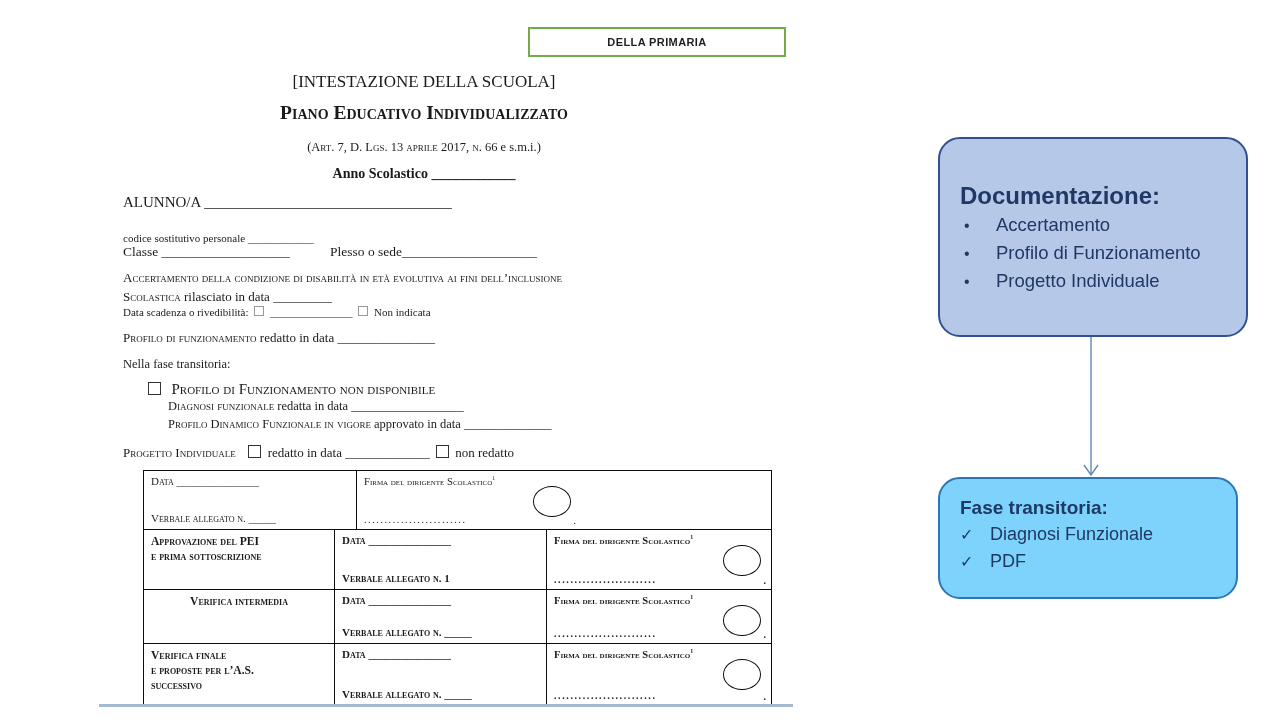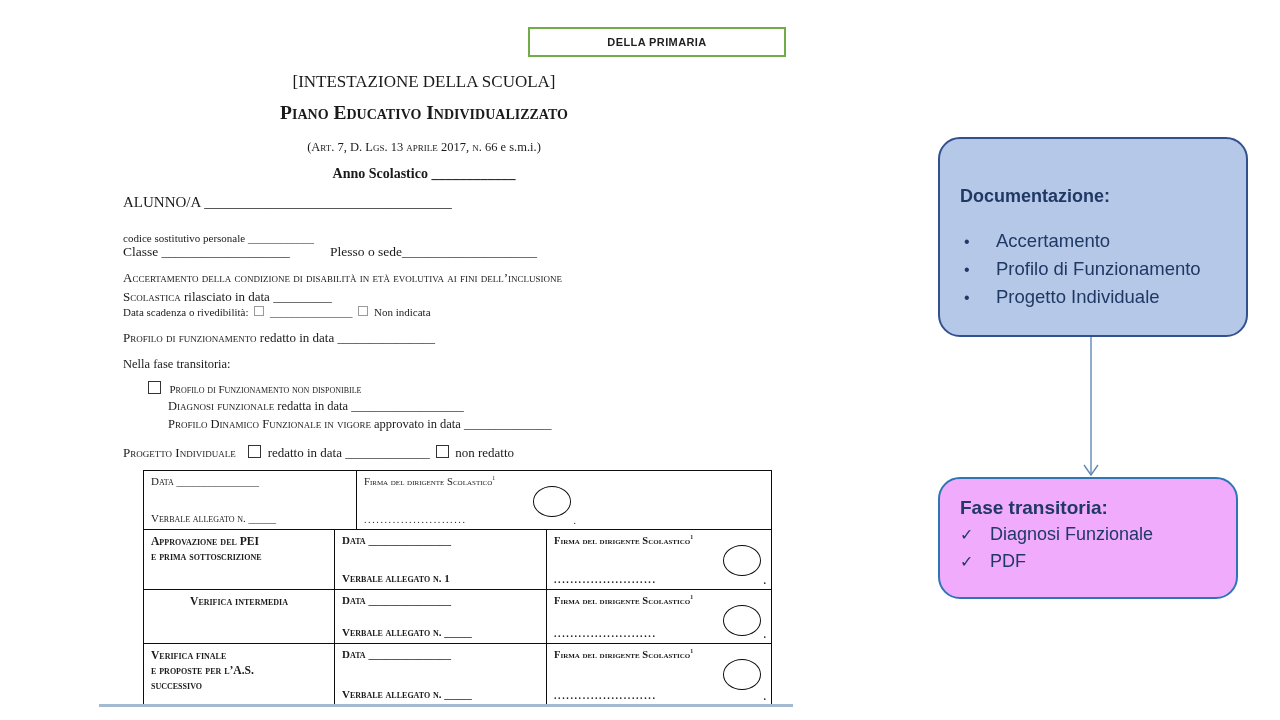--- a/index.html
+++ b/index.html
@@ -43,21 +43,21 @@
   .page-edge{position:absolute;left:99px;top:704px;width:694px;height:3px;}
   
   .callout{
     position:absolute;box-sizing:border-box;border-radius:22px;
     font-family:"Liberation Sans", sans-serif;
   }
   .callout .title{font-weight:bold;}
   .co-item{display:flex;align-items:baseline;}
   .marker{display:inline-block;flex:0 0 auto;}
   #callout-doc{left:938px;top:137px;width:310px;height:200px;padding:44px 14px 0 20px;}
-  #callout-doc .title{font-size:18px;line-height:26px;margin-bottom:18px;}
+  #callout-doc .title{font-size:24px;line-height:26px;margin-bottom:2px;}
   #callout-doc .co-item{font-size:18.5px;line-height:27px;}
   #callout-doc .marker{width:14px;margin-left:4px;margin-right:18px;font-size:16px;}
   #callout-fase{left:938px;top:477px;width:300px;height:122px;padding:16px 14px 0 20px;}
   #callout-fase .title{font-size:19px;line-height:25px;margin-bottom:1px;}
   #callout-fase .co-item{font-size:18px;line-height:27px;}
   #callout-fase .marker{width:16px;margin-right:14px;font-size:16px;}
   .arrow-svg{position:absolute;left:1080px;top:336px;}
 </style>
 </head>
 <body>
@@ -73,21 +73,21 @@
     <div class="doc-line center" style="top: 166px; font-size: 14px; font-weight: bold;"><span>Anno Scolastico ____________</span></div>
     <div class="doc-line" style="left: 123px; top: 194px; font-size: 15px;"><span>ALUNNO/A </span><span>_________________________________</span></div>
     <div class="doc-line" style="left: 123px; top: 232px; font-size: 11px;"><span>codice sostitutivo personale ____________</span></div>
     <div class="doc-line" style="left: 123px; top: 244px; font-size: 13.5px;"><span>Classe ___________________</span></div>
     <div class="doc-line" style="left: 330px; top: 244px; font-size: 13.5px;"><span>Plesso o sede____________________</span></div>
     <div class="doc-line" style="left: 123px; top: 271px; font-size: 13px;"><span class="sc">Accertamento della condizione di disabilità in età evolutiva ai fini dell’inclusione</span></div>
     <div class="doc-line" style="left: 123px; top: 290px; font-size: 13px;"><span class="sc">Scolastica</span><span> rilasciato in data _________</span></div>
     <div class="doc-line" style="left: 123px; top: 306px; font-size: 11px;"><span>Data scadenza o rivedibilità: </span><span class="cbx"></span><span> _______________ </span><span class="cbx"></span><span> Non indicata</span></div>
     <div class="doc-line" style="left: 123px; top: 331px; font-size: 13px;"><span class="sc">Profilo di funzionamento</span><span> redatto in data _______________</span></div>
     <div class="doc-line" style="left: 123px; top: 357px; font-size: 12.5px;"><span>Nella fase transitoria:</span></div>
-    <div class="doc-line" style="left: 145px; top: 381px; font-size: 11px;"><span class="cbx lg"></span><span>  </span><span class="sc">Profilo di Funzionamento non disponibile</span></div>
+    <div class="doc-line" style="left: 145px; top: 381px; font-size: 15px;"><span class="cbx lg"></span><span>  </span><span class="sc">Profilo di Funzionamento non disponibile</span></div>
     <div class="doc-line" style="left: 168px; top: 399px; font-size: 12.5px;"><span class="sc">Diagnosi funzionale</span><span> redatta in data __________________</span></div>
     <div class="doc-line" style="left: 168px; top: 417px; font-size: 12.5px;"><span class="sc">Profilo Dinamico Funzionale in vigore</span><span> approvato in data ______________</span></div>
     <div class="doc-line" style="left: 123px; top: 445px; font-size: 13px;"><span class="sc">Progetto Individuale</span><span>   </span><span class="cbx lg"></span><span> redatto in data _____________ </span><span class="cbx lg"></span><span> non redatto</span></div>
   </div>
 
 <div class="ptable" id="ptable" style="left: 143px; top: 470px;">
     <div class="trow" style="height: 58px;">
       <div class="tcell" style="width: 212px;">
         <div class="data-line">Data _______________</div>
         <div class="verbale-line">Verbale allegato n. _____</div>
@@ -167,21 +167,21 @@
         <span>Progetto Individuale</span>
       </div>
     </div>
 </div>
 
 <svg class="arrow-svg" width="22" height="146" id="arrow-svg">
   <line x1="11" y1="1" x2="11" y2="138" stroke-width="1.4" fill="none" stroke="#6089b8"></line>
   <polyline points="4,129 11,139 18,129" stroke-width="1.4" fill="none" stroke="#6089b8"></polyline>
 </svg>
 
-<div class="callout" id="callout-fase" style="background: #f0abfc; border: 2px solid rgb(46, 117, 182); color: rgb(31, 56, 100);">
+<div class="callout" id="callout-fase" style="background: #7dd3fc; border: 2px solid rgb(46, 117, 182); color: rgb(31, 56, 100);">
   <div class="title">Fase transitoria:</div>
   <div id="fase-list">
       <div class="co-item">
         <span class="marker">✓</span>
         <span>Diagnosi Funzionale</span>
       </div>
       <div class="co-item">
         <span class="marker">✓</span>
         <span>PDF</span>
       </div>

